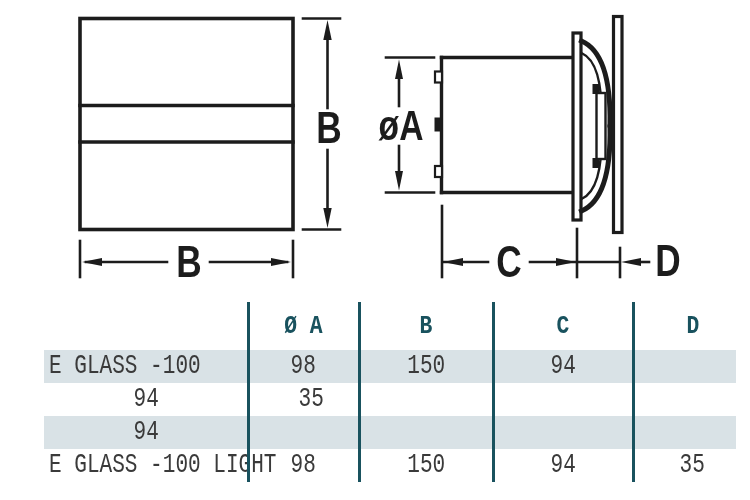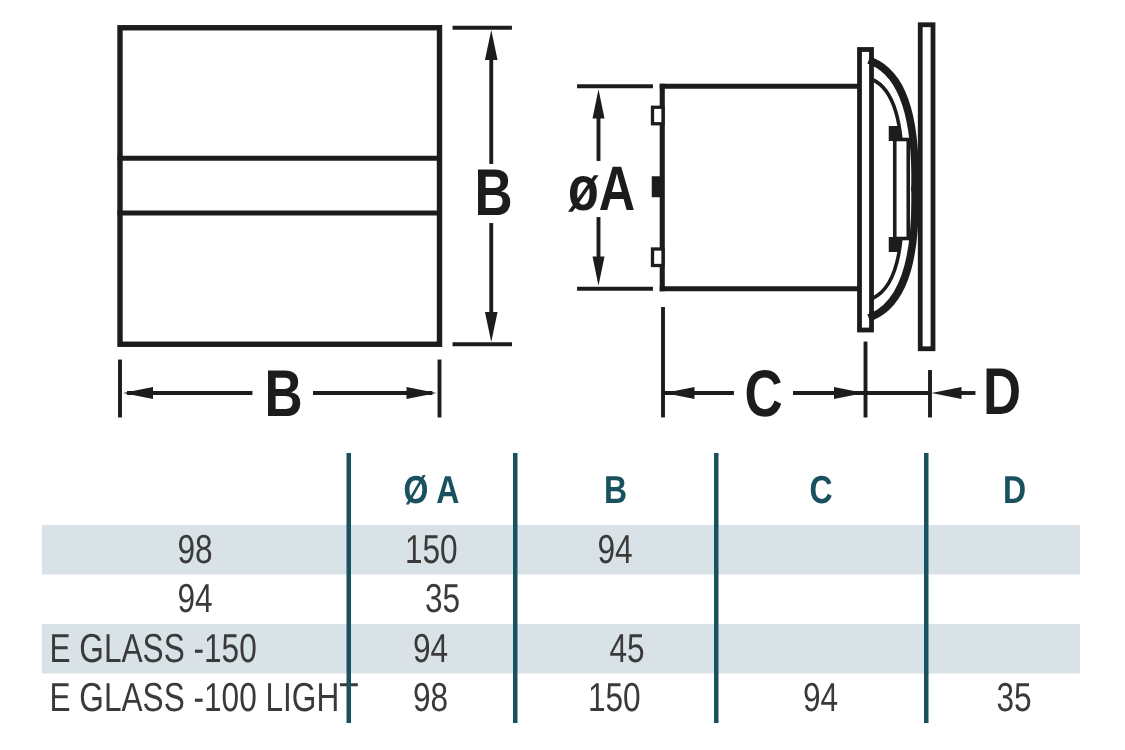--- a/index.html
+++ b/index.html
@@ -7,21 +7,21 @@
     position: relative;
     width: 750px;
     height: 500px;
     background: #ffffff;
     overflow: hidden;
     font-family: "Liberation Sans", sans-serif;
   }
   #drawing { position: absolute; left: 0; top: 0; }
 
   
-  #spec-table { position: absolute; left: 28px; top: 302px; width: 692px; }
+  #spec-table { position: absolute; left: 44px; top: 302px; width: 692px; font-family: Liberation Mono, monospace; }
   .grid-row {
     display: grid;
     grid-template-columns: 204px 111px 134px 140px 103px;
     align-items: center;
   }
   .header-row { height: 48px; }
   .data-row   { height: 33px; }
   .data-row.shaded { background: #d9e2e6; }
 
   .cell { text-align: center; overflow: visible; white-space: nowrap; }
@@ -140,34 +140,33 @@
 
     <div class="grid-row header-row">
       <div class="cell model"></div>
       <div class="cell"><span>Ø A</span></div>
       <div class="cell"><span>B</span></div>
       <div class="cell"><span>C</span></div>
       <div class="cell dcol"><span>D</span></div>
     </div>
 
     <div class="grid-row data-row shaded">
+      <div class="cell model"><span>E GLASS -100</span></div>
       <div class="cell"><span>98</span></div>
       <div class="cell"><span>150</span></div>
       <div class="cell"><span>94</span></div>
     </div>
 
     <div class="grid-row data-row">
       <div class="cell"><span>94</span></div>
       <div class="cell dcol"><span>35</span></div>
     </div>
 
     <div class="grid-row data-row shaded">
-      <div class="cell model"><span>E GLASS -150</span></div>
       <div class="cell"><span>94</span></div>
-      <div class="cell dcol"><span>45</span></div>
     </div>
 
     <div class="grid-row data-row">
       <div class="cell model"><span>E GLASS -100 LIGHT</span></div>
       <div class="cell"><span>98</span></div>
       <div class="cell"><span>150</span></div>
       <div class="cell"><span>94</span></div>
       <div class="cell dcol"><span>35</span></div>
     </div>
 

